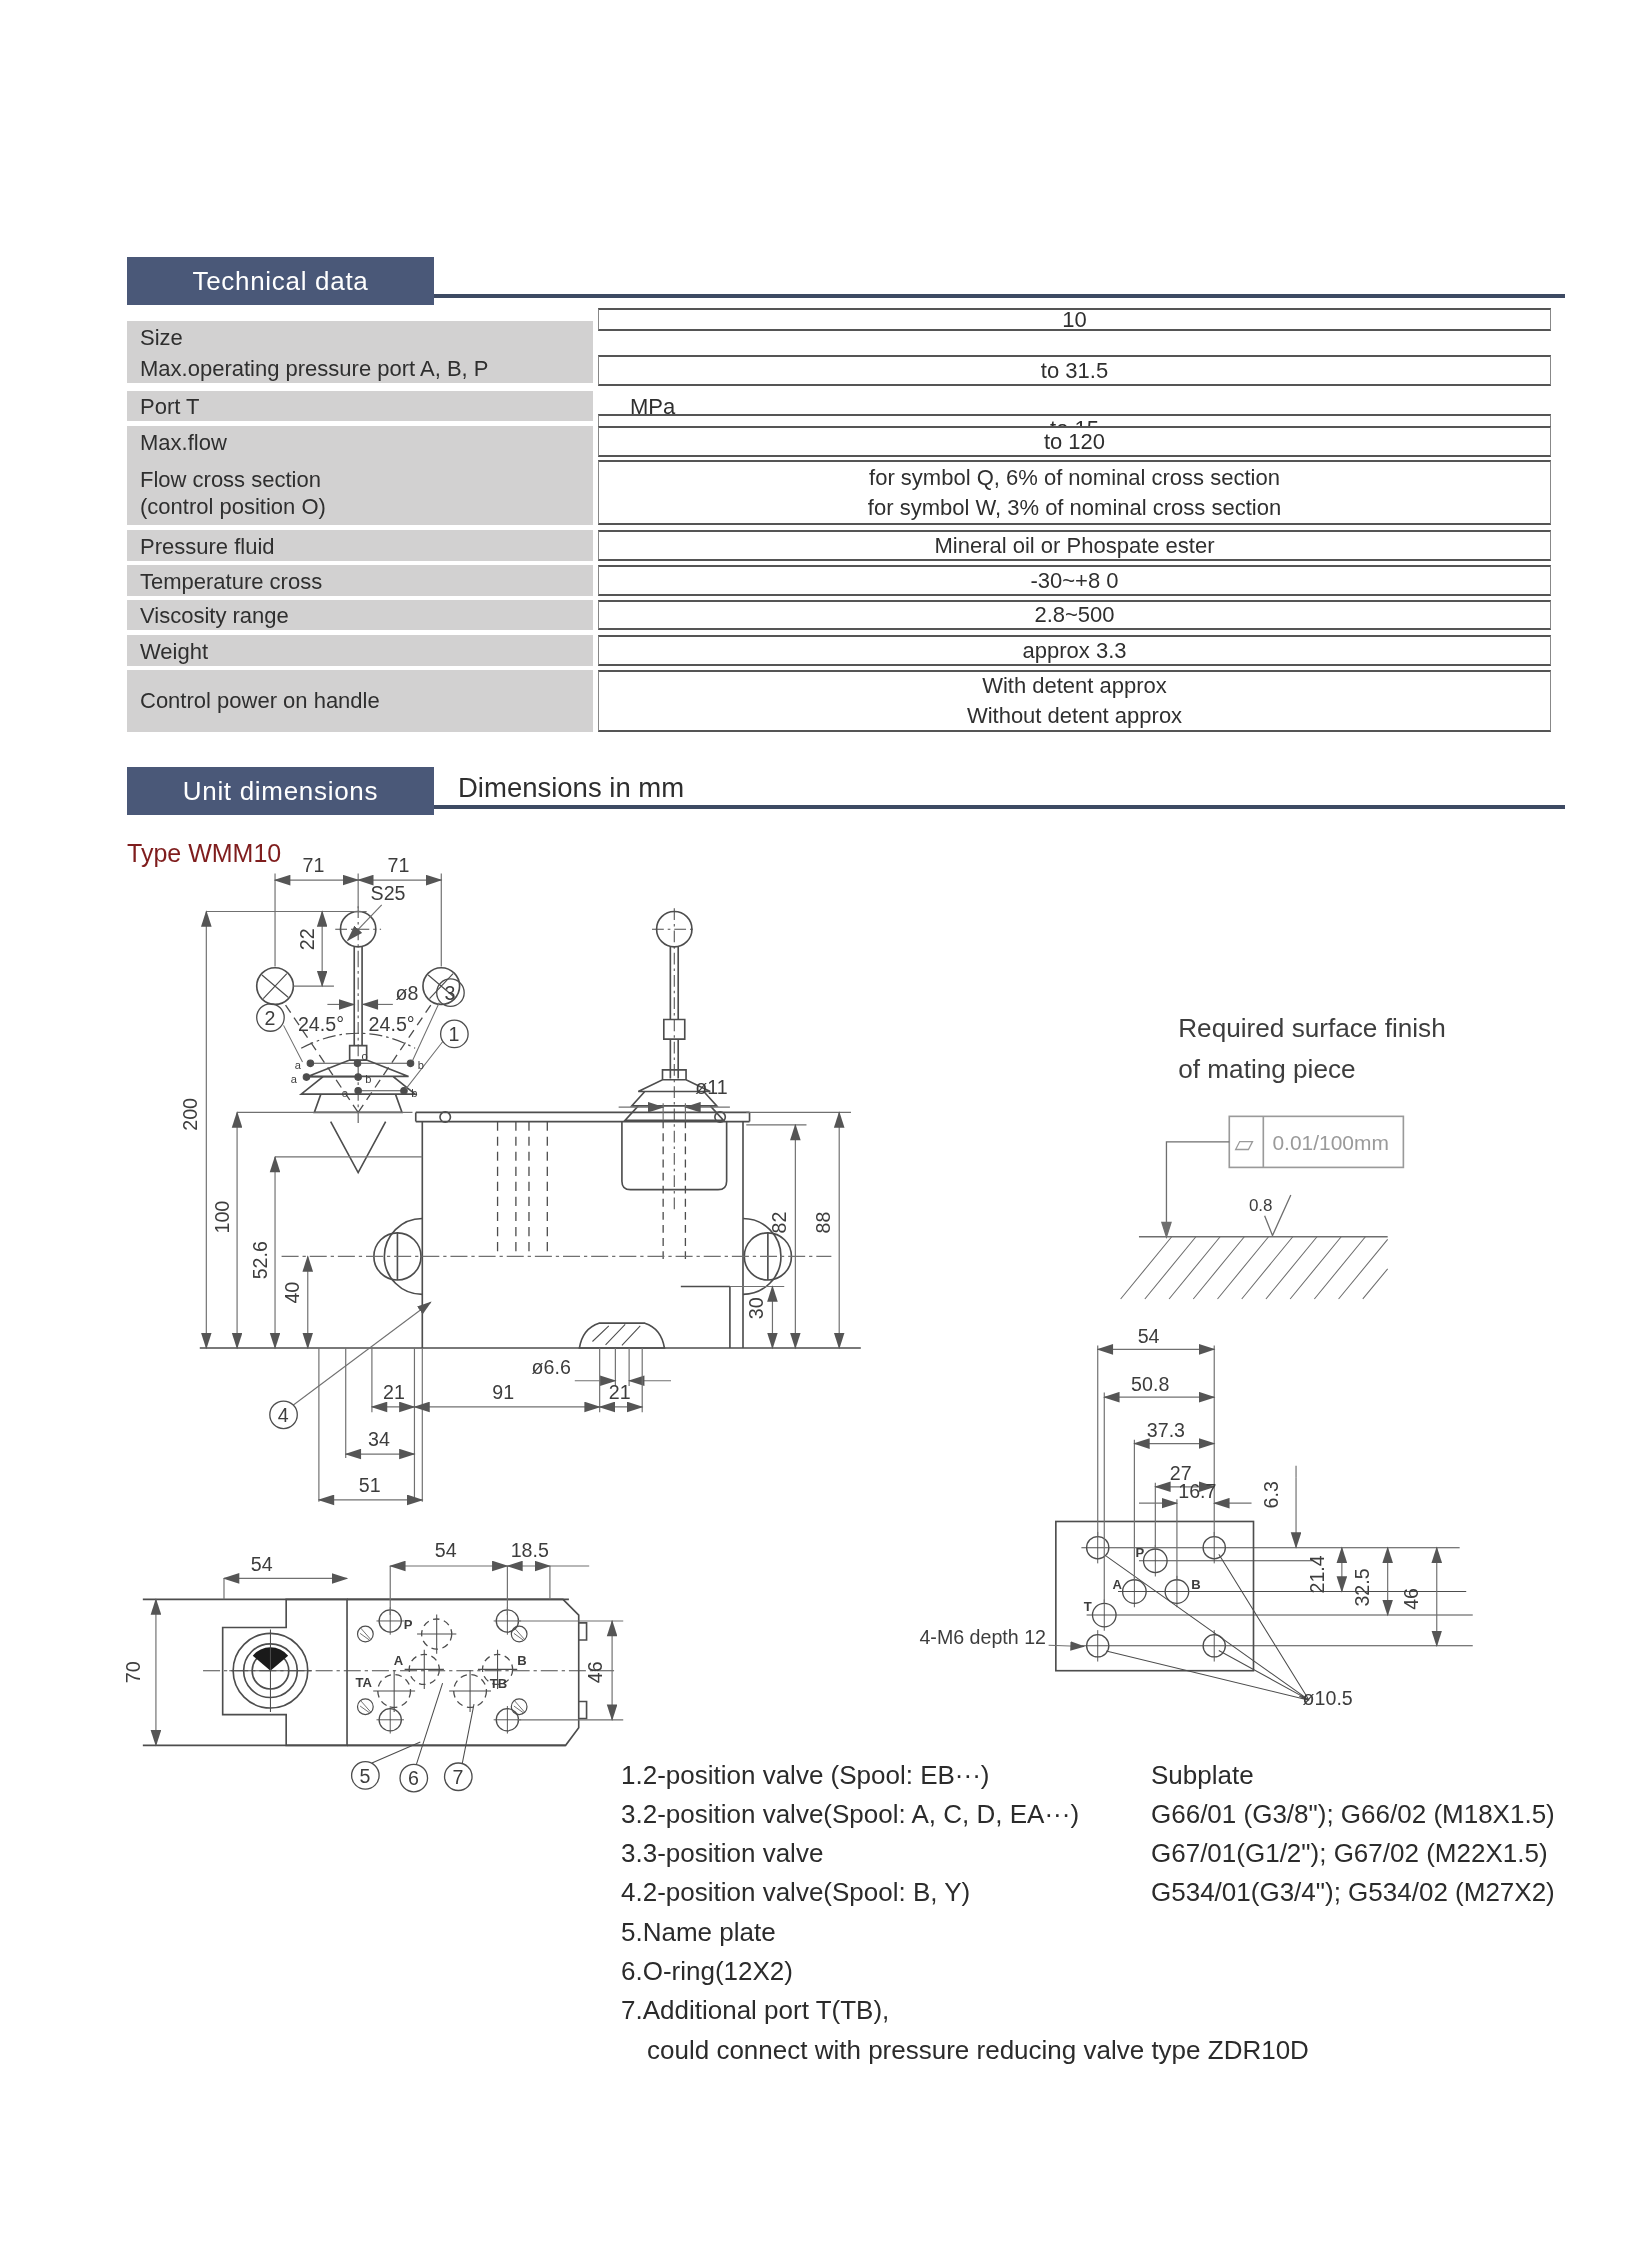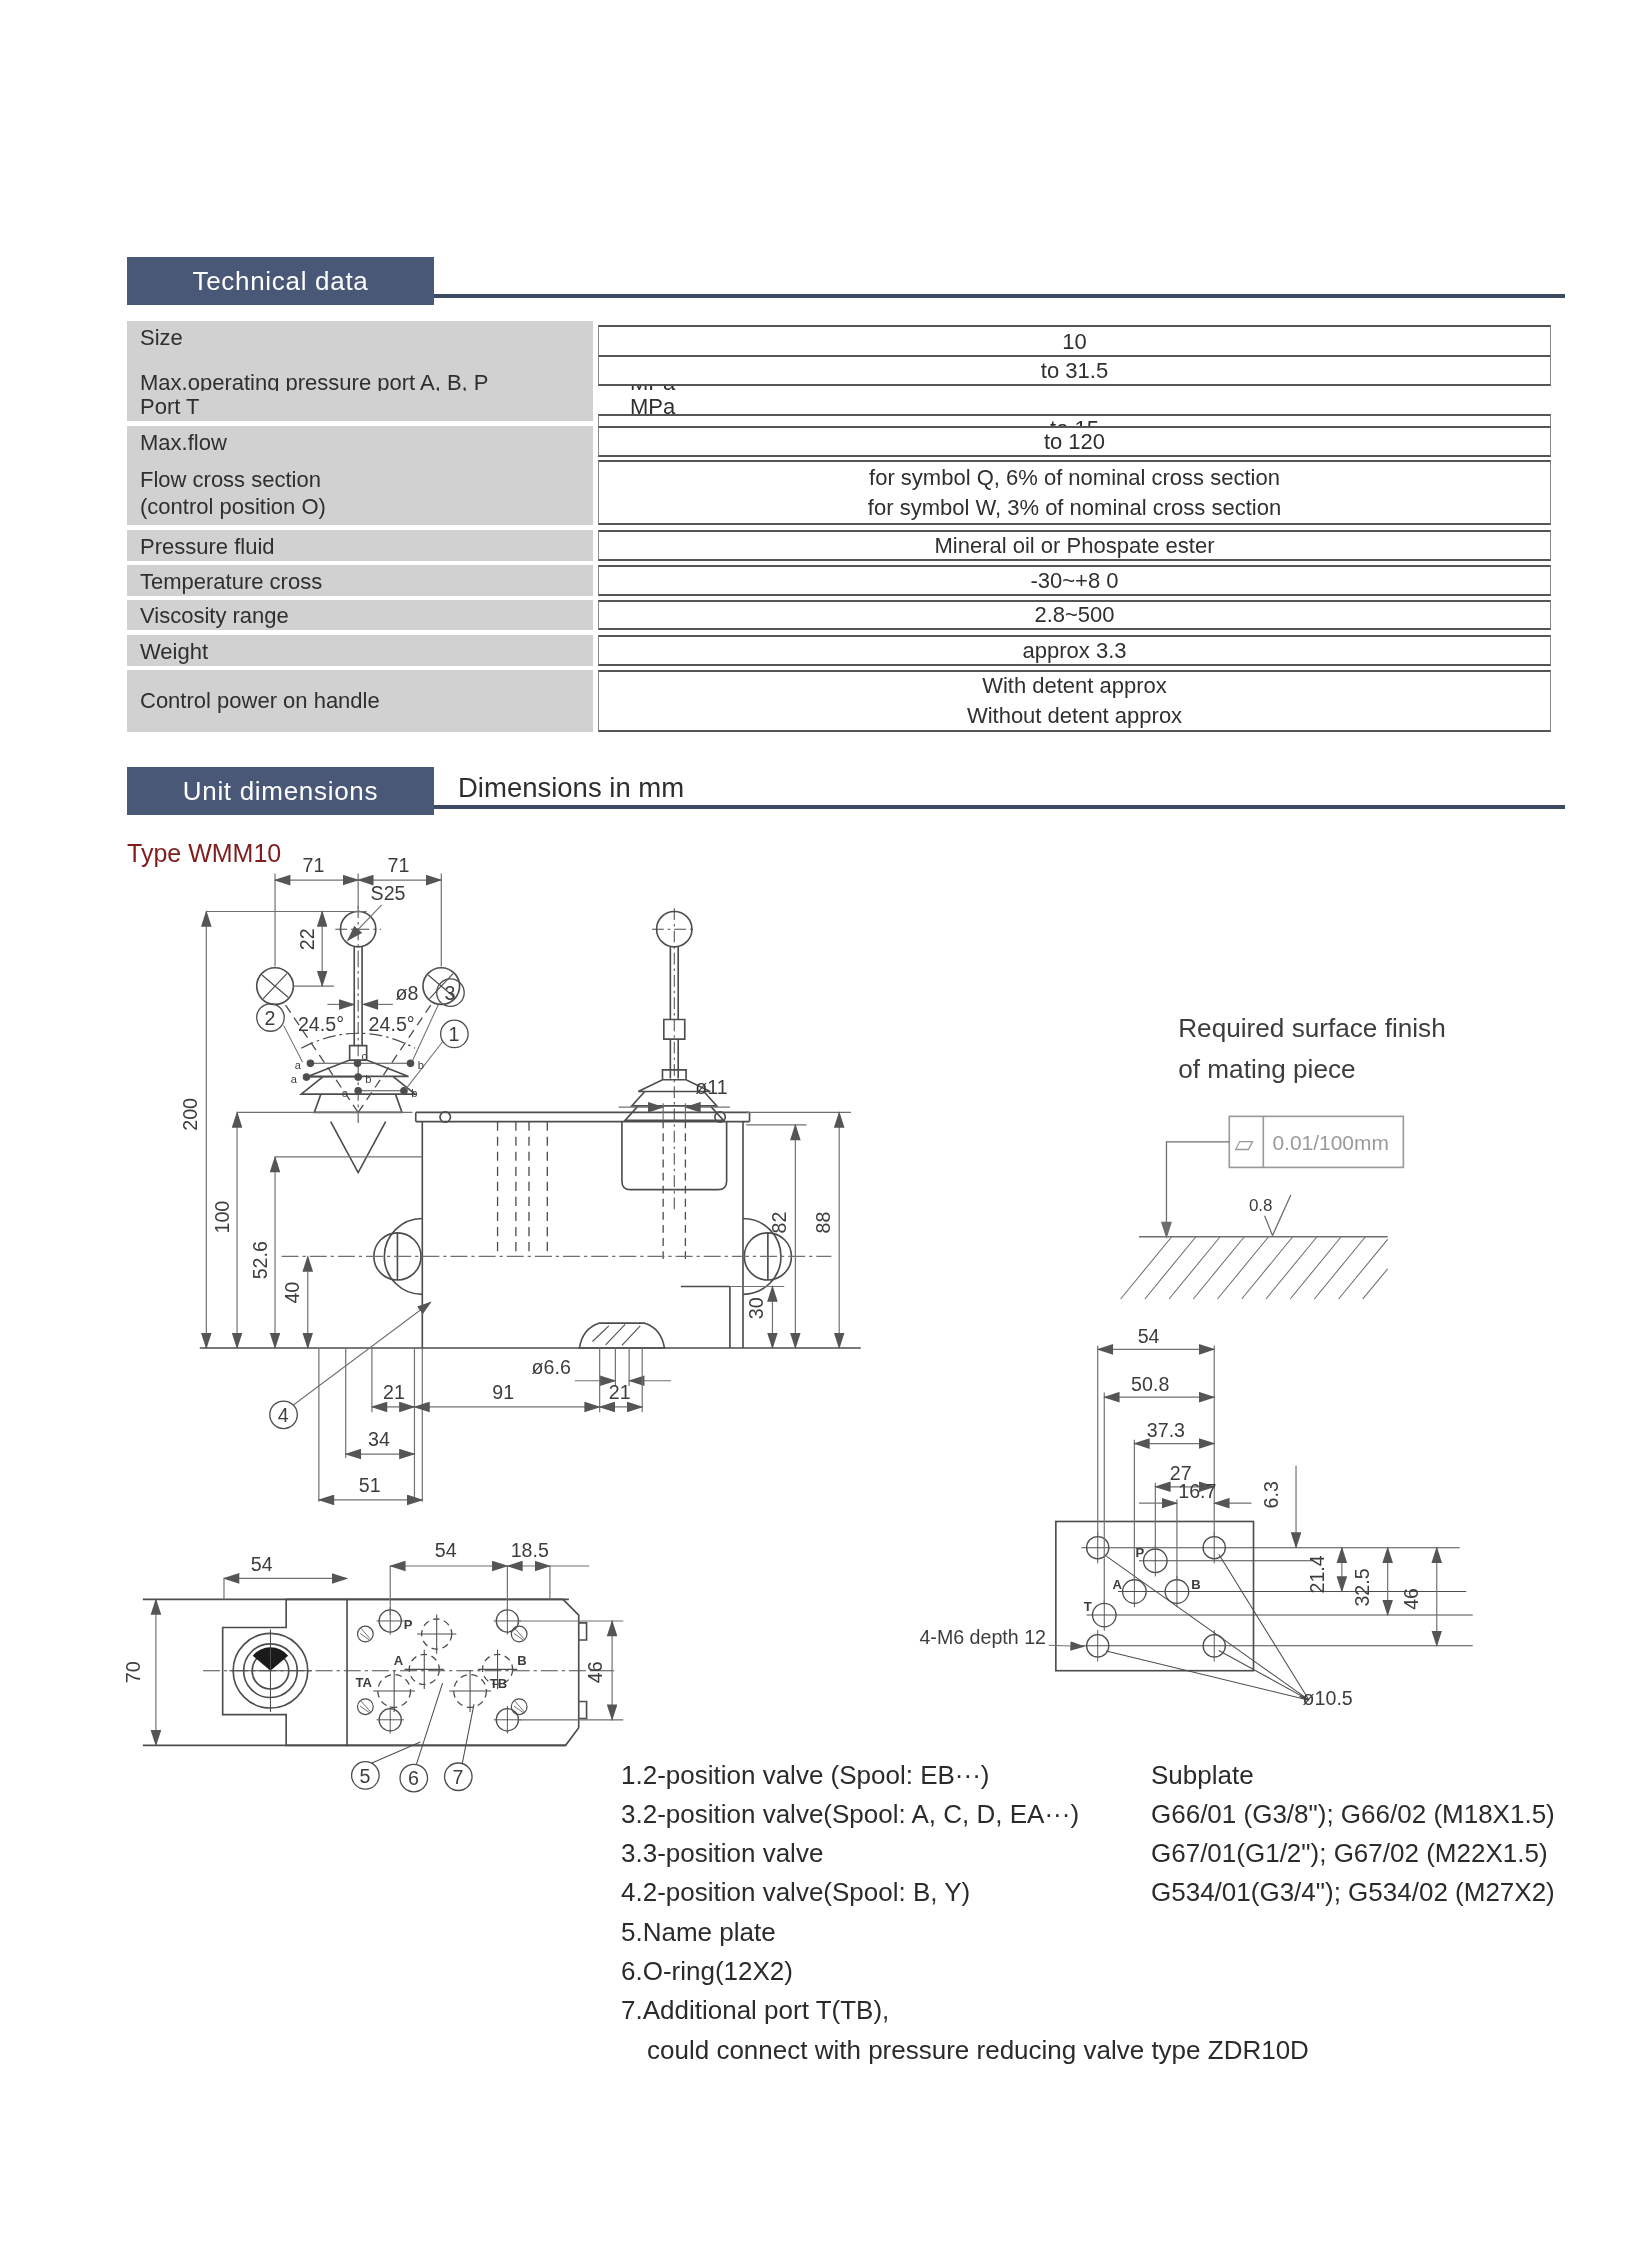--- a/index.html
+++ b/index.html
@@ -40,25 +40,25 @@
   <div class="rule" style="top:294px"></div>
   <div class="banner" style="top:257px">
     <span>Technical data</span>
   </div>
 
   <div>
 
     <div class="trow-label" style="top:321px;height:47px">
       <span class="lbl" style="top:3.9px">Size</span>
     </div>
-    <div class="trow-value" style="top:325px;height:33px">
+    <div class="trow-value" style="top:308px;height:23px">
       <span class="vline">10</span>
     </div>
 
-    <div class="trow-label" style="top:366px;height:31px">
+    <div class="trow-label" style="top:352px;height:31px">
       <span class="lbl" style="top:3.9px">Max.operating pressure port A, B, P</span>
       <span class="unit" style="top:3.9px">MPa</span>
     </div>
     <div class="trow-value" style="top:355px;height:31px">
       <span class="vline">to 31.5</span>
     </div>
 
     <div class="trow-label" style="top:391px;height:30px">
       <span class="lbl" style="top:3.3px">Port T</span>
       <span class="unit" style="top:3.3px">MPa</span>

